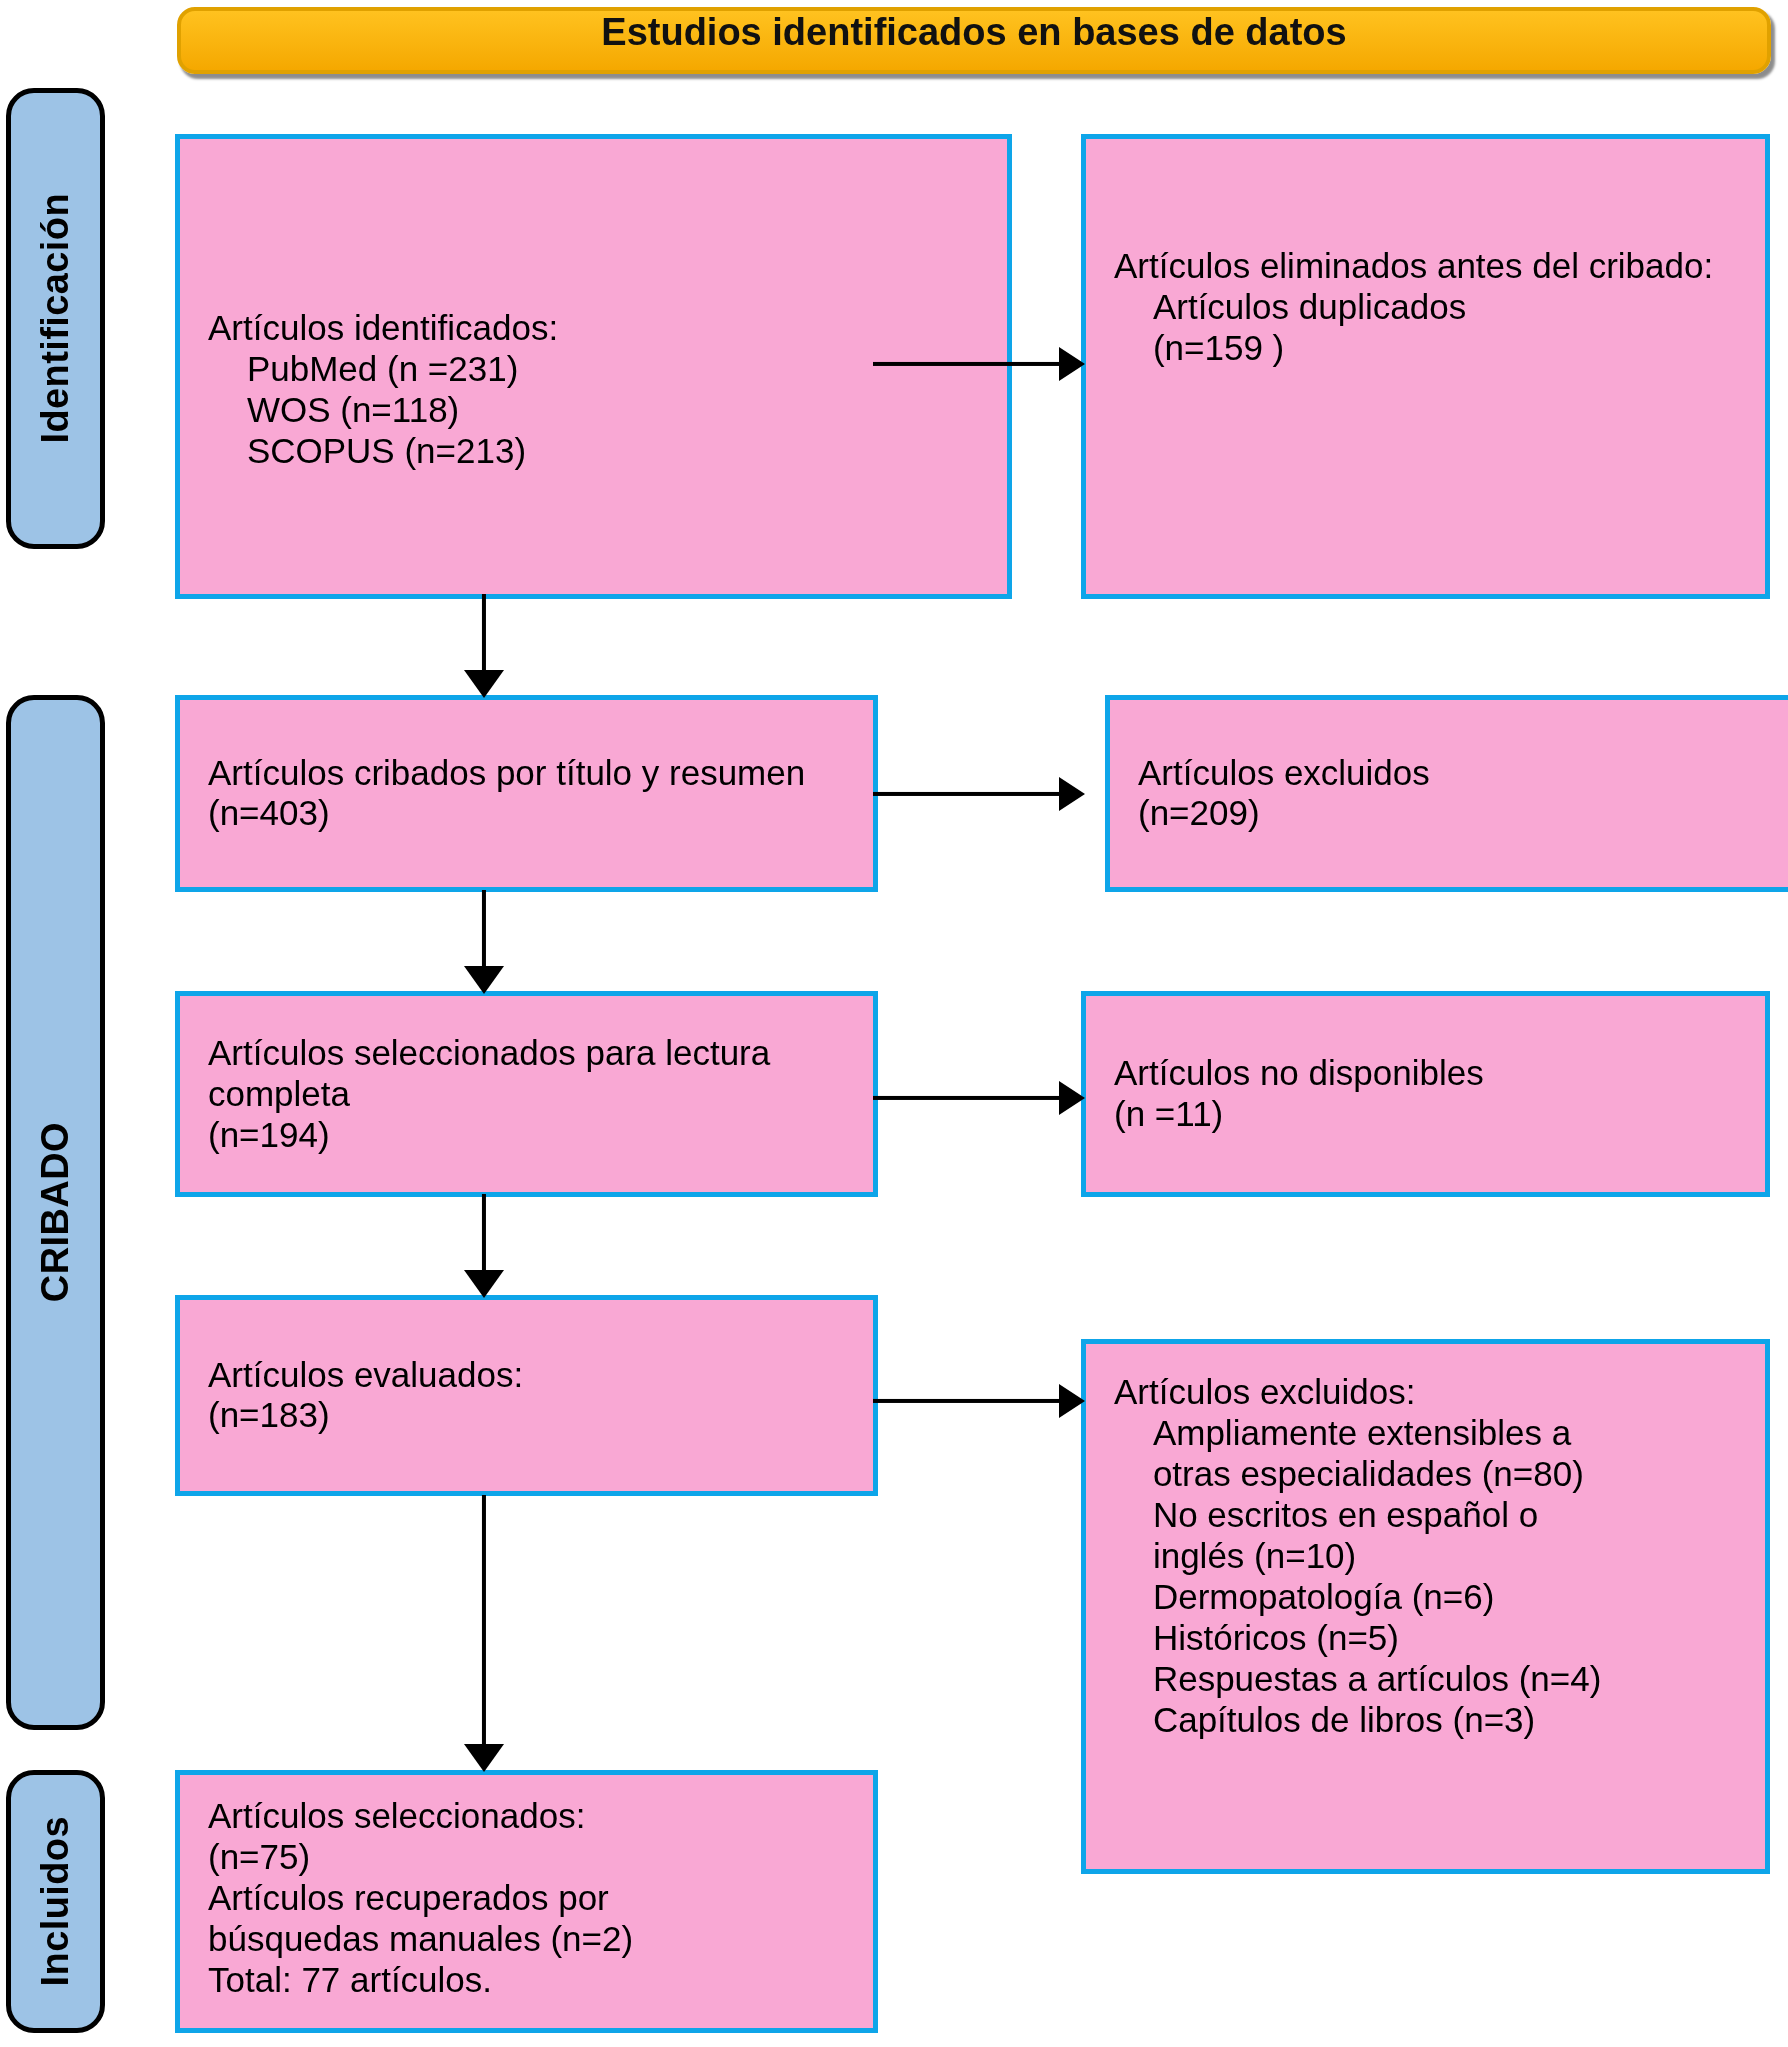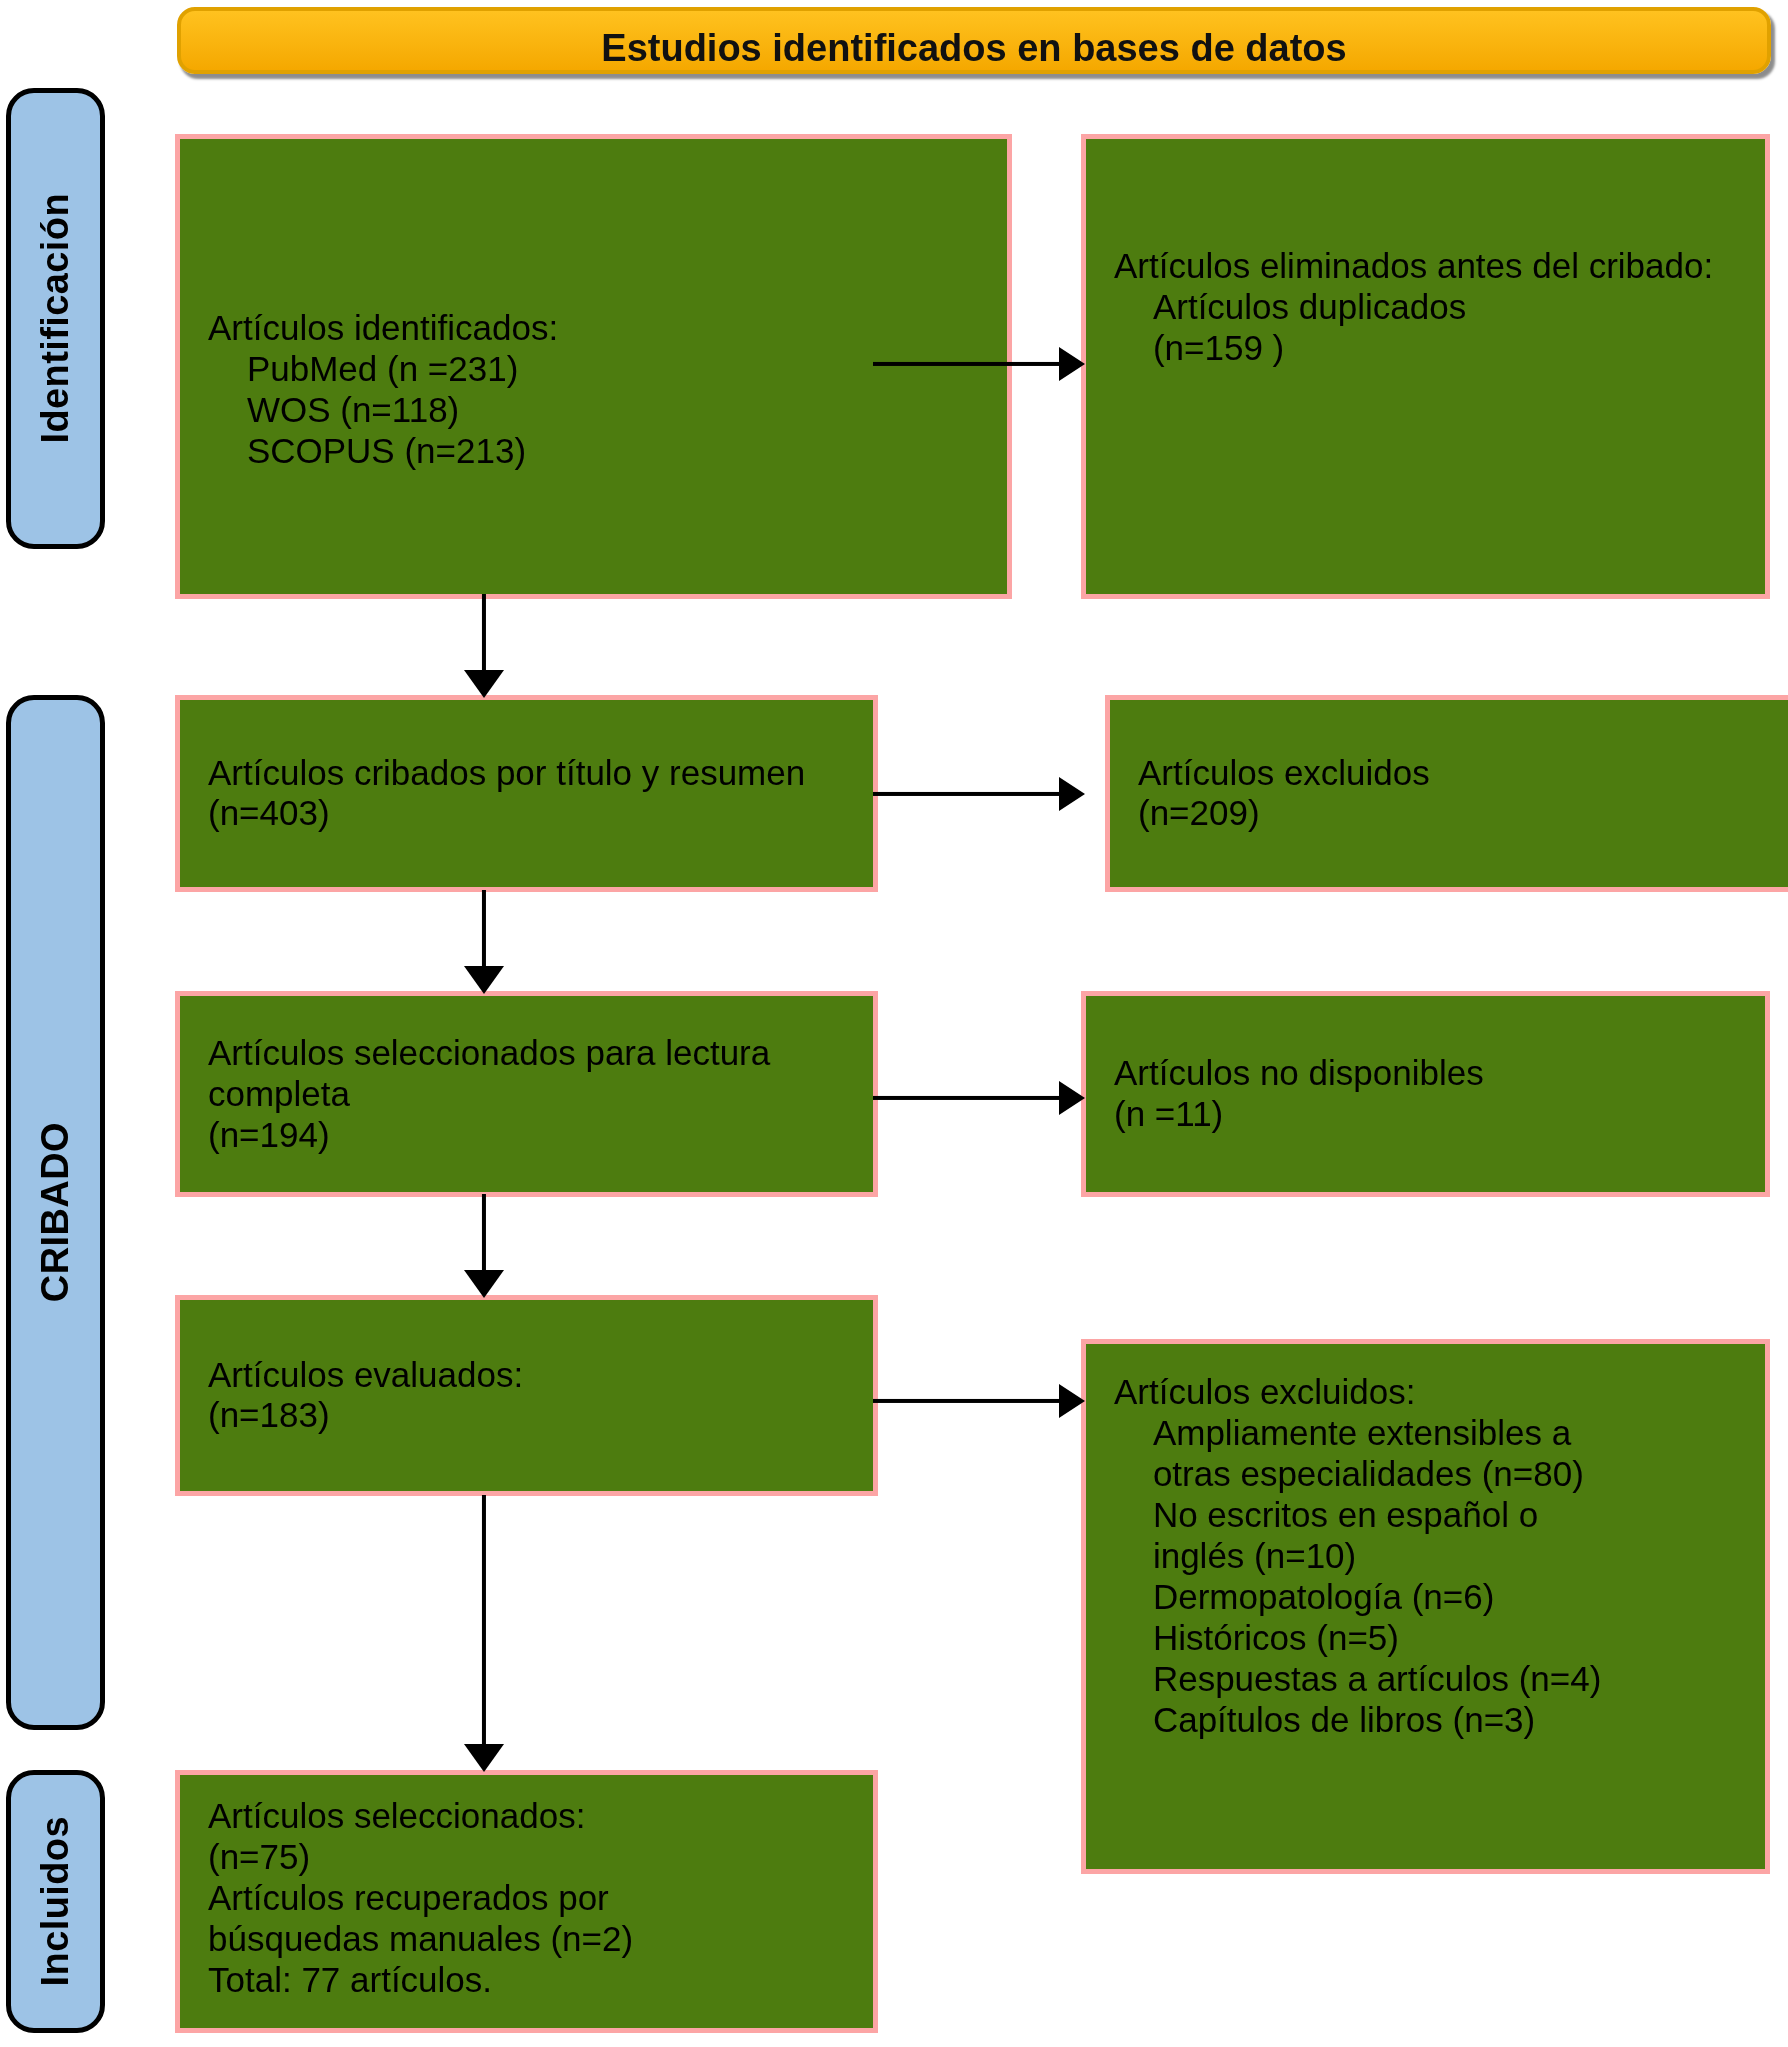--- a/index.html
+++ b/index.html
@@ -50,35 +50,35 @@
     top: 6.6px;
     width: 1594px;
     height: 67px;
     background: #FDB813;
     background: linear-gradient(180deg, #FFC21F 0%, #F5A800 100%);
     border: 4.1px solid #E0A100;
     border-radius: 18px;
     box-sizing: border-box;
     box-shadow: 3.3px 4.1px 2.5px rgba(0,0,0,0.45);
     display: flex;
-    align-items: flex-end;
+    align-items: flex-start;
     justify-content: center;
   }
   #header-banner .banner-text {
     font-weight: bold;
     font-size: 38px;
     color: #111111;
     white-space: nowrap;
   }
 
   
   .flow-box {
     position: absolute;
-    background: #4d7c0f;
-    border: 5px solid #fca5a5;
+    background: #f9a8d4;
+    border: 5px solid #0ea5e9;
     box-sizing: border-box;
     padding: 4px;
   }
   .flow-box .box-text {
     position: absolute;
     left: 28px;
     right: 15px;
     font-size: 35px;
     line-height: 1.17;
     white-space: pre-wrap;

